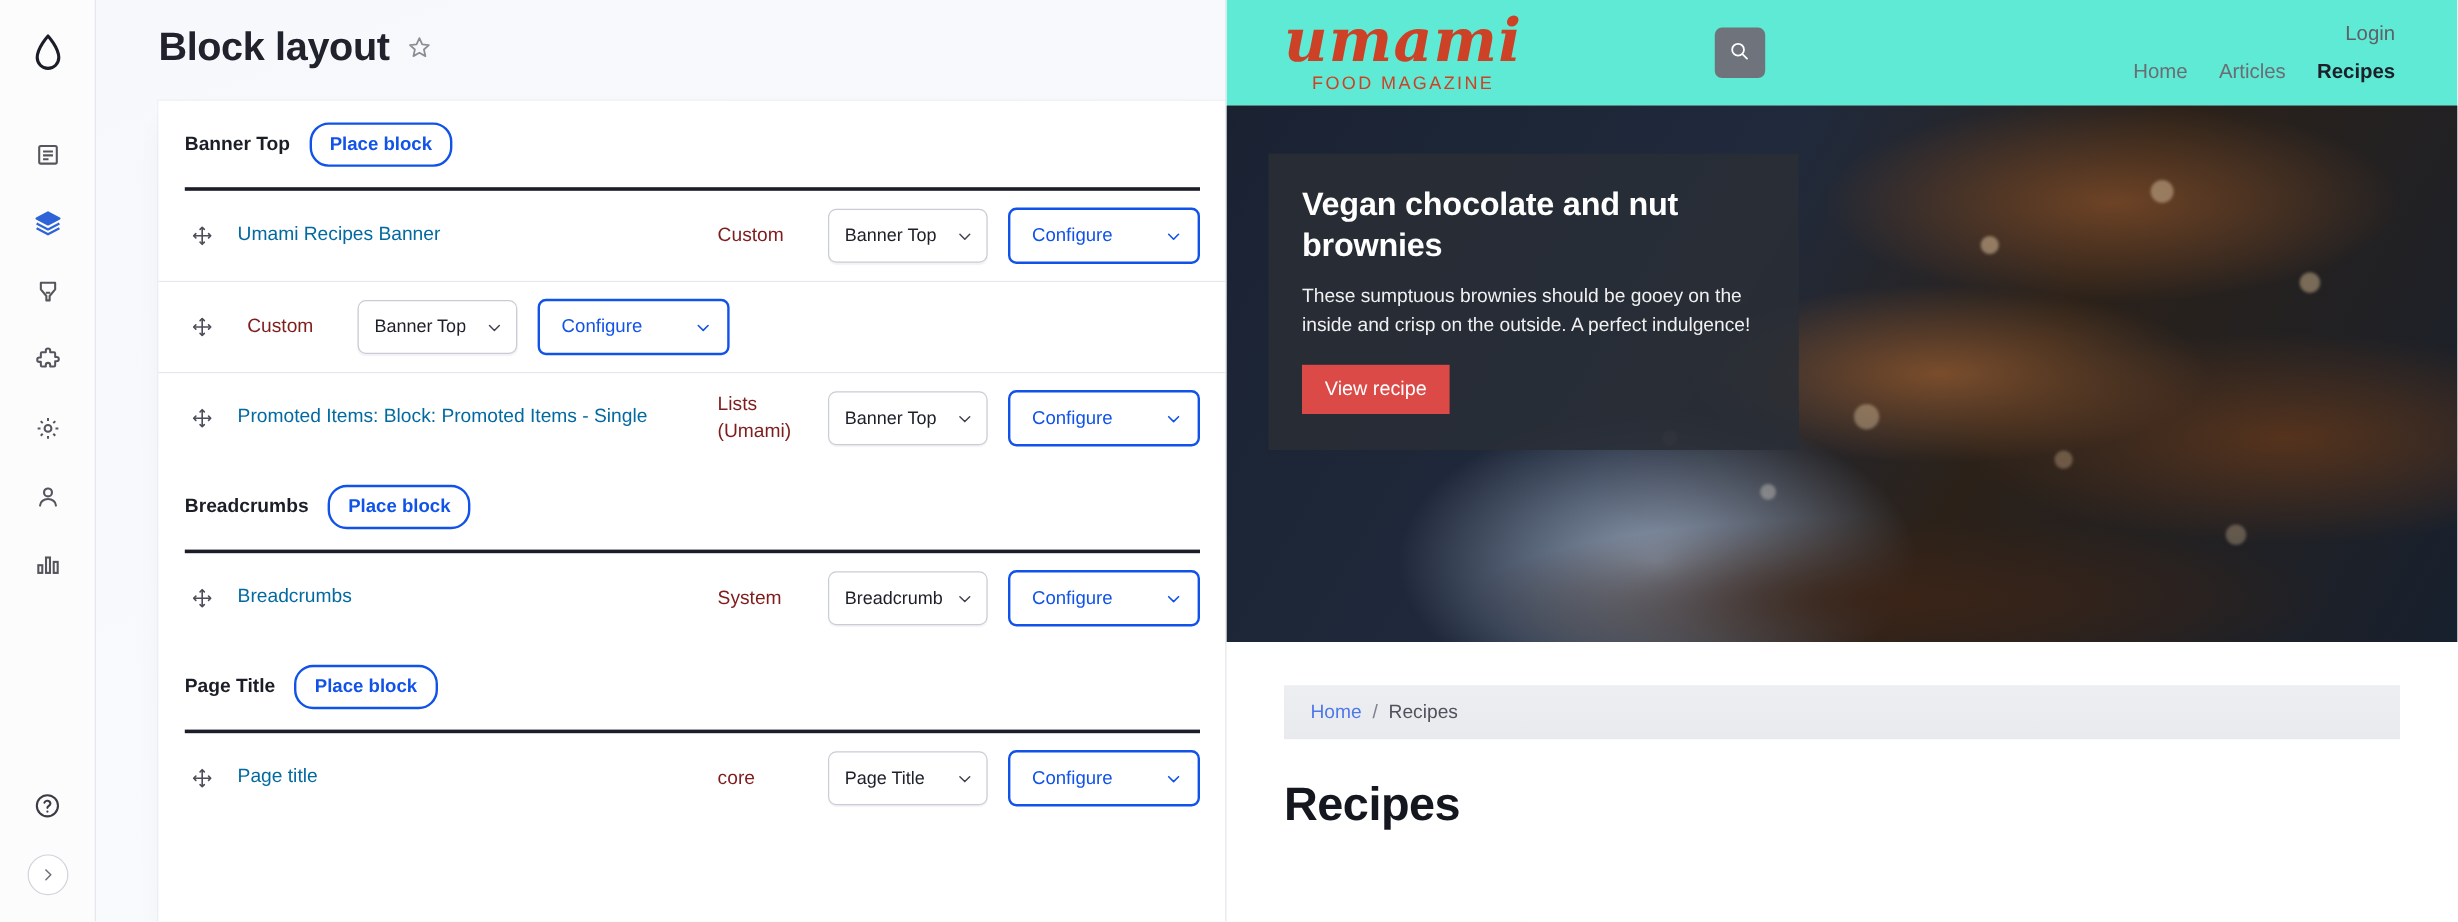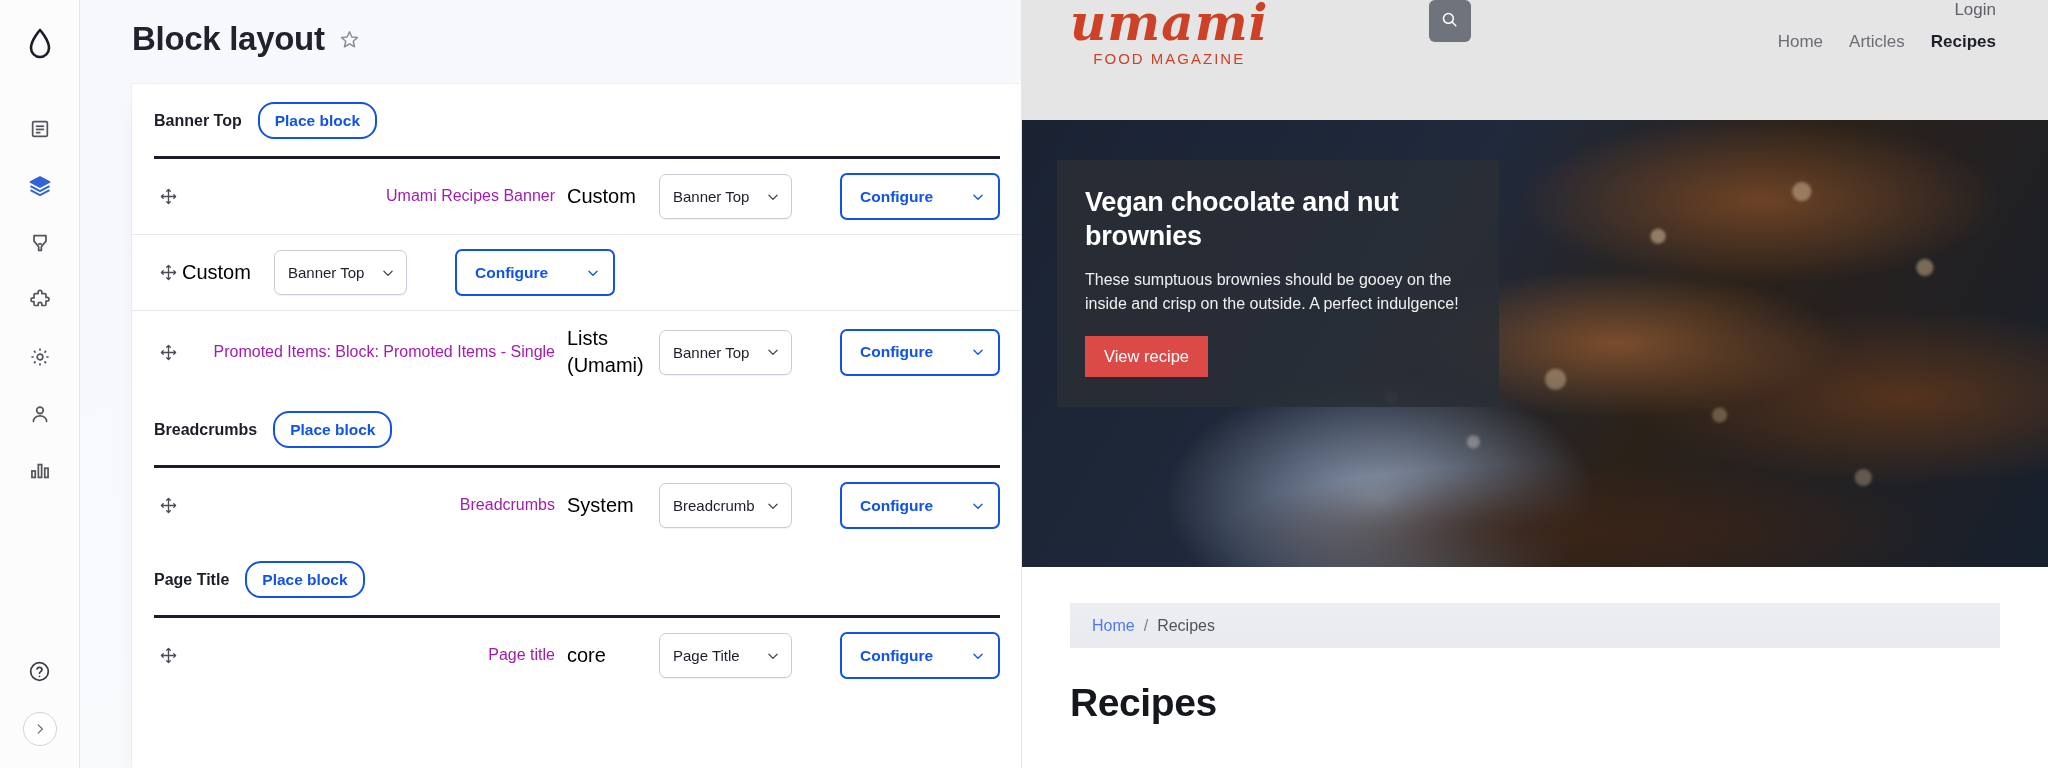--- a/index.html
+++ b/index.html
@@ -81,58 +81,57 @@
     min-height: 60px;
   }
   .row:last-child { border-bottom: none; }
   .drag {
     width: 28px; flex: 0 0 28px; color: #4b4d58;
     display: flex; align-items: center; justify-content: center;
     cursor: grab;
   }
   .row-name {
     flex: 1 1 auto; padding-left: 16px;
-    font-size: 16px; color: #a21caf; line-height: 1.4;
+    font-size: 16px; color: #0369a1; line-height: 1.4;
     padding-right: 12px;
-    text-align: right;
   }
   .row-cat {
     width: 92px; flex: 0 0 92px;
-    font-size: 20px; color: #000000; line-height: 1.35;
+    font-size: 16px; color: #7f1d1d; line-height: 1.35; margin-left: 24px;
   }
   .sel {
     width: 133px; flex: 0 0 133px; height: 45px;
     border: 1px solid #c9ccd6; border-radius: 7px;
     background: #fff;
     display: flex; align-items: center; justify-content: space-between;
     padding: 0 11px 0 13px;
     font-size: 15px; color: #1d1f29; cursor: pointer;
     box-shadow: 0 1px 1px rgba(18,22,50,.05);
     margin-right: 17px;
   }
   .sel span:first-child { overflow:hidden; white-space:nowrap; }
   .conf {
     width: 160px; flex: 0 0 160px; height: 47px;
     border: 2px solid #1153e8; border-radius: 7px;
     background: #fff; color: #1153e8;
     display: flex; align-items: center; justify-content: space-between;
     padding: 0 13px 0 18px;
-    font-size: 15.5px; font-weight: 700; cursor: pointer; margin-left: 31px;
+    font-size: 15.5px; font-weight: 400; cursor: pointer;
   }
   .chev { color: #41434e; display:flex; }
   .conf .chev { color: #1153e8; }
 
   
   .site {
     flex: 1 1 auto; height: 768px; background: #ffffff;
     position: relative; overflow: hidden;
   }
   .site-header {
-    height: 120px; background: #e5e5e5;
-    display: flex; 
+    height: 88px; background: #5eead4;
+    display: flex; align-items: center;
     padding: 0 52px 0 48px; position: relative;
   }
   .logo-wrap { display: flex; flex-direction: column; align-items: center; }
   .logo-umami {
     font-family: "DejaVu Serif", serif;
     font-style: italic; font-weight: 700;
     font-size: 50px; color: #cd4226; line-height: .92;
     letter-spacing: 1px;
   }
   .logo-sub {

